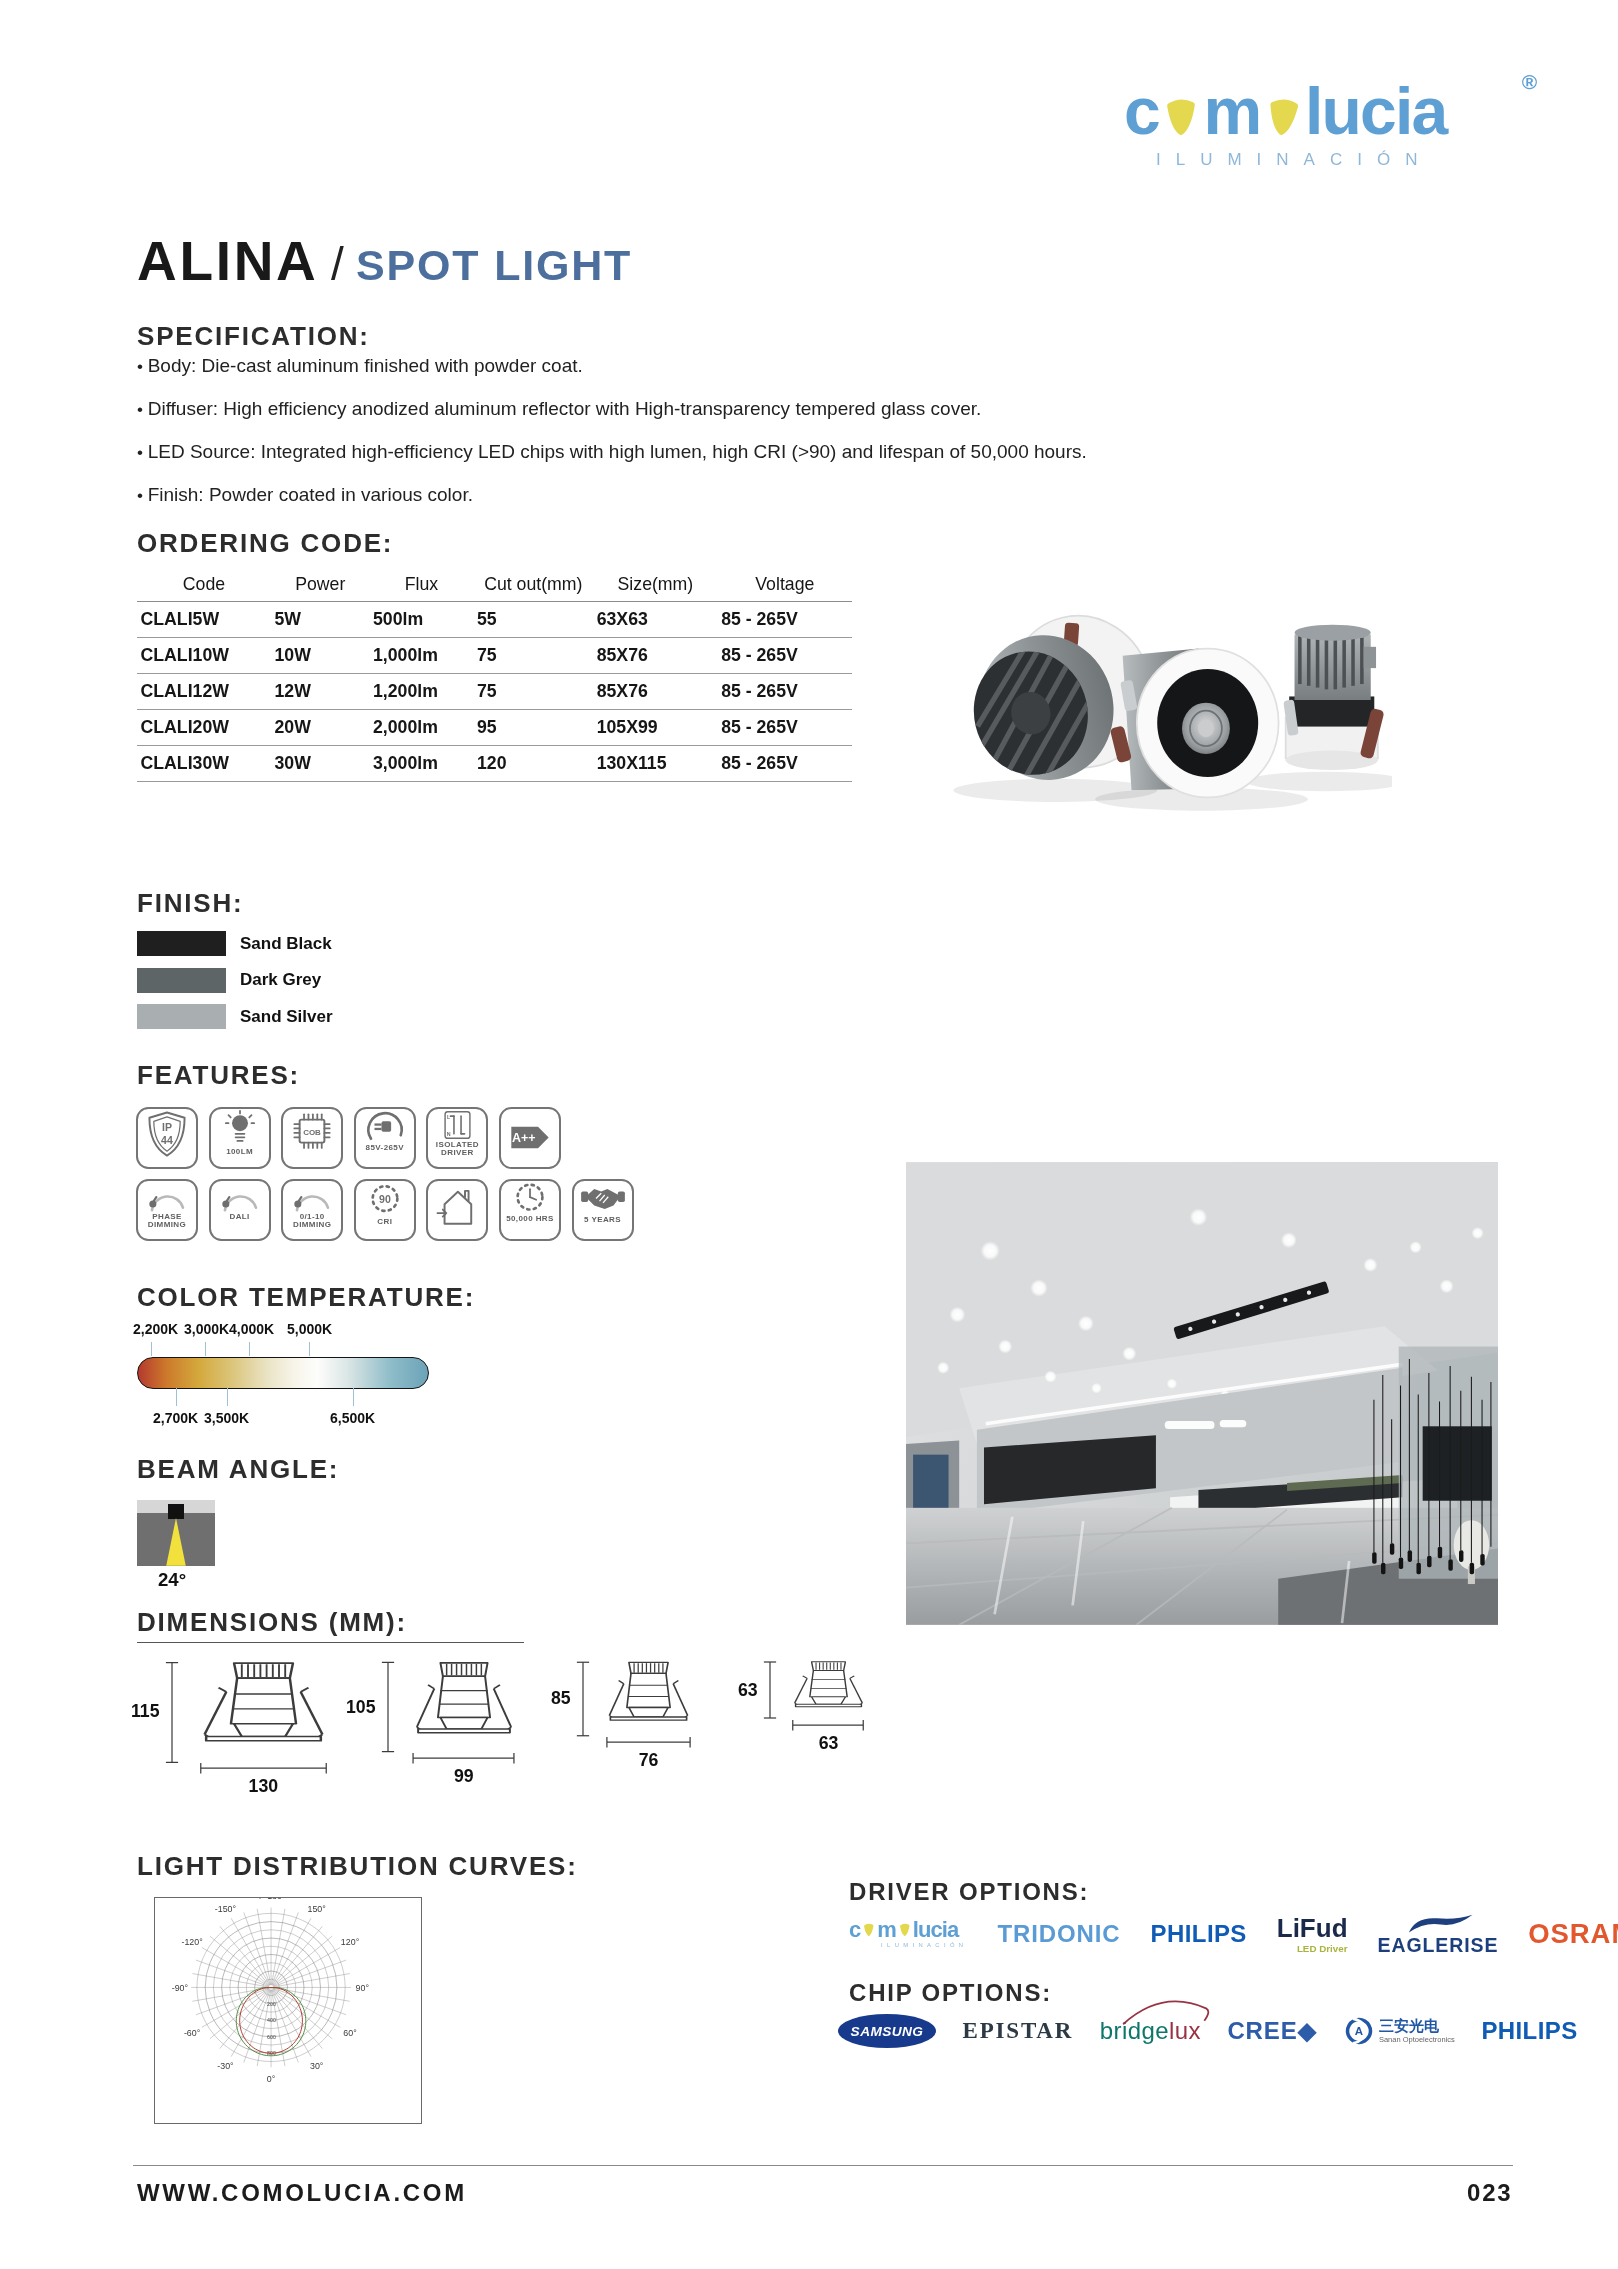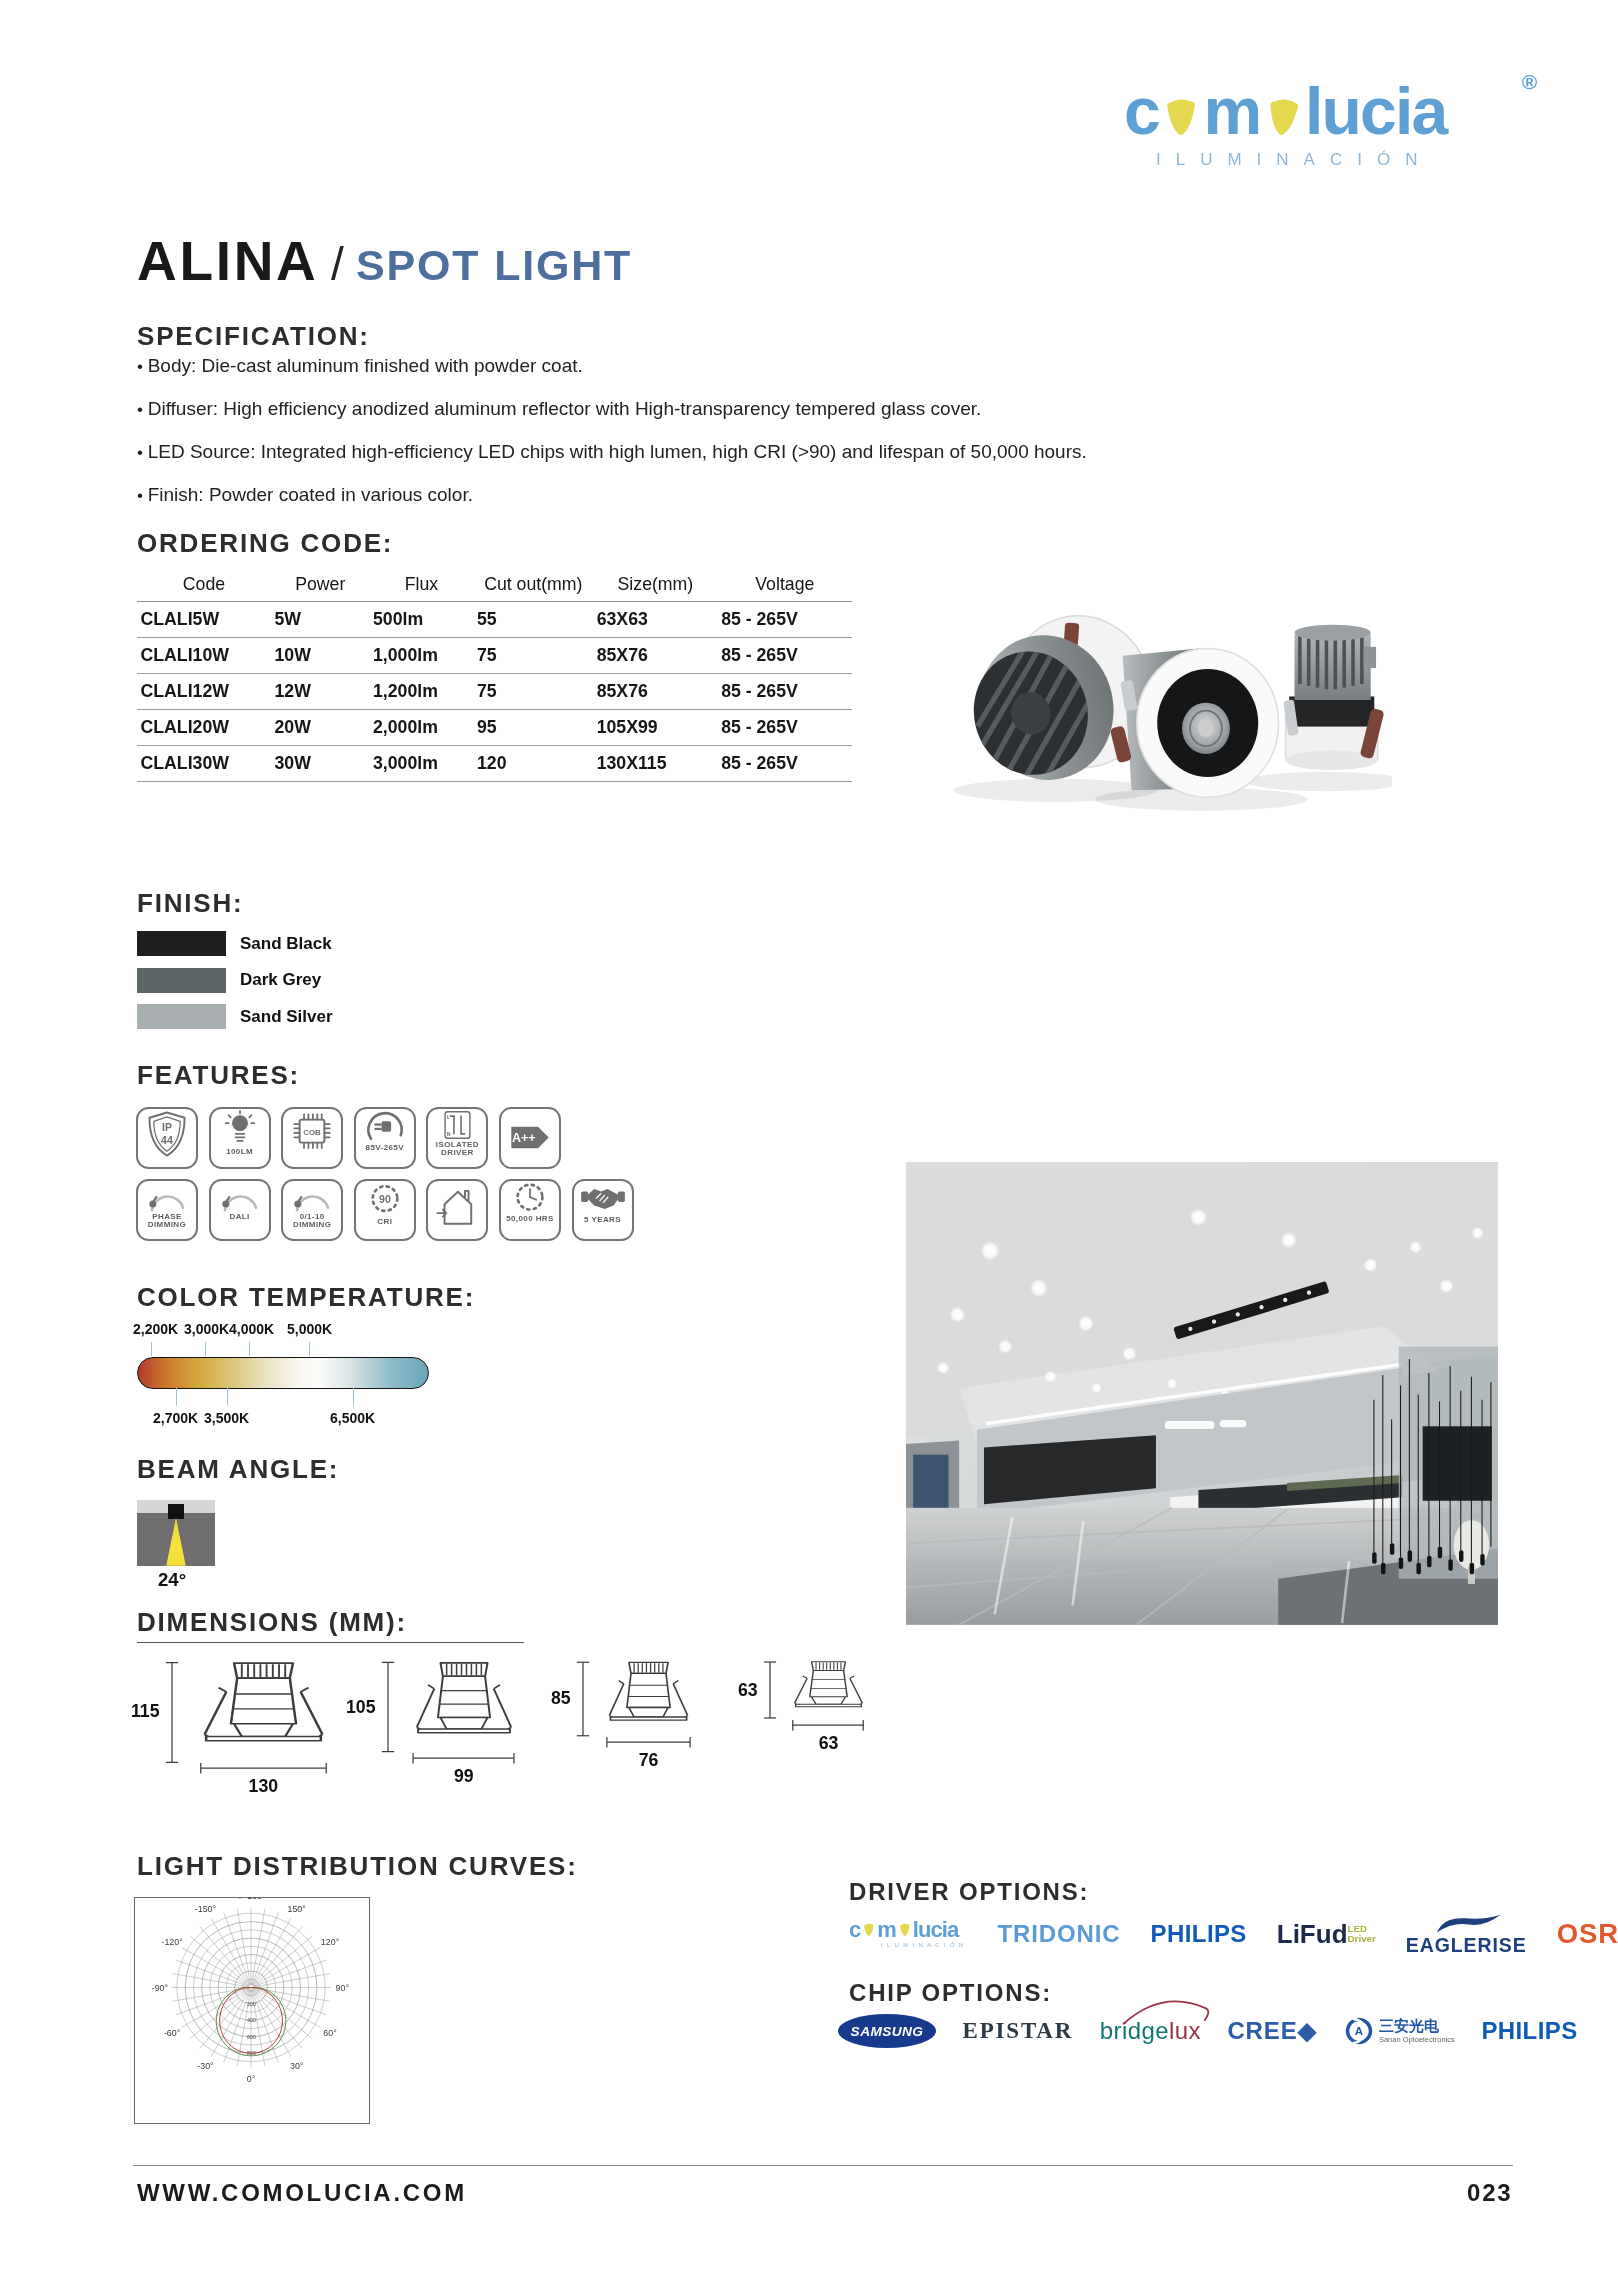--- a/index.html
+++ b/index.html
@@ -64,29 +64,29 @@
   .dim-rule{left:137px;top:1642px;width:387px;height:0;border-top:1.8px solid #555;}
   .dim-group{position:absolute;top:1660px;display:flex;align-items:flex-start;}
   .dim-hlabel{font-size:17.7px;font-weight:700;color:#111;margin-right:5.3px;}
   .dim-fixcol{display:flex;flex-direction:column;align-items:center;margin-left:7px;}
   .dim-wlabel{font-size:17.7px;font-weight:700;color:#111;margin-top:1.8px;}
   .fix{stroke:#3c3c3c;stroke-width:1.6;fill:#fff;stroke-linejoin:round;stroke-linecap:round;}
   .fix-line{stroke:#3c3c3c;stroke-width:1.2;}
   .ruler{stroke:#3c3c3c;stroke-width:1.4;}
 
   
-  .ldc-box{left:134px;top:1897px;width:236px;height:227px;border:1.3px solid #6a6a6a;box-sizing:border-box;}
+  .ldc-box{left:154px;top:1897px;width:268px;height:227px;border:1.3px solid #6a6a6a;box-sizing:border-box;}
 
   
   .brand-row{display:flex;align-items:center;}
   .mini-logo .logo-letter{font-size:22px;letter-spacing:-0.9px;}
   .mini-logo .logo-sub{font-size:5.8px;letter-spacing:4.4px;margin-top:1.8px;color:#8fb7d8;}
   .b-tridonic{font-size:24px;font-weight:700;color:#5b9bd5;letter-spacing:0.9px;}
   .b-philips{font-size:24px;font-weight:700;letter-spacing:0.4px;}
-  .b-lifud{display:flex;align-items:flex-start;line-height:1;}
+  .b-lifud{display:flex;flex-direction:column;align-items:flex-end;line-height:1;}
   .b-lifud-main{font-size:26px;font-weight:700;}
   .b-lifud-sub{font-size:9.8px;font-weight:700;margin-top:2.7px;}
   .b-eagle{display:flex;flex-direction:column;align-items:center;line-height:1;}
   .b-eagle-txt{font-size:19.5px;font-weight:700;letter-spacing:0.9px;}
   .b-osram{font-size:27.5px;font-weight:700;letter-spacing:0.9px;}
   .b-samsung{width:98px;height:34px;border-radius:50%;display:flex;align-items:center;justify-content:center;}
   .b-samsung span{color:#fff;font-size:13.7px;font-weight:700;font-style:italic;letter-spacing:0.4px;}
   .b-epistar{font-family:"Liberation Serif",serif;font-size:23px;font-weight:700;letter-spacing:1.8px;}
   .b-bridgelux{position:relative;font-size:24px;color:#4c4c4c;letter-spacing:0.4px;}
   .b-cree{font-size:24px;font-weight:700;letter-spacing:0.9px;}

